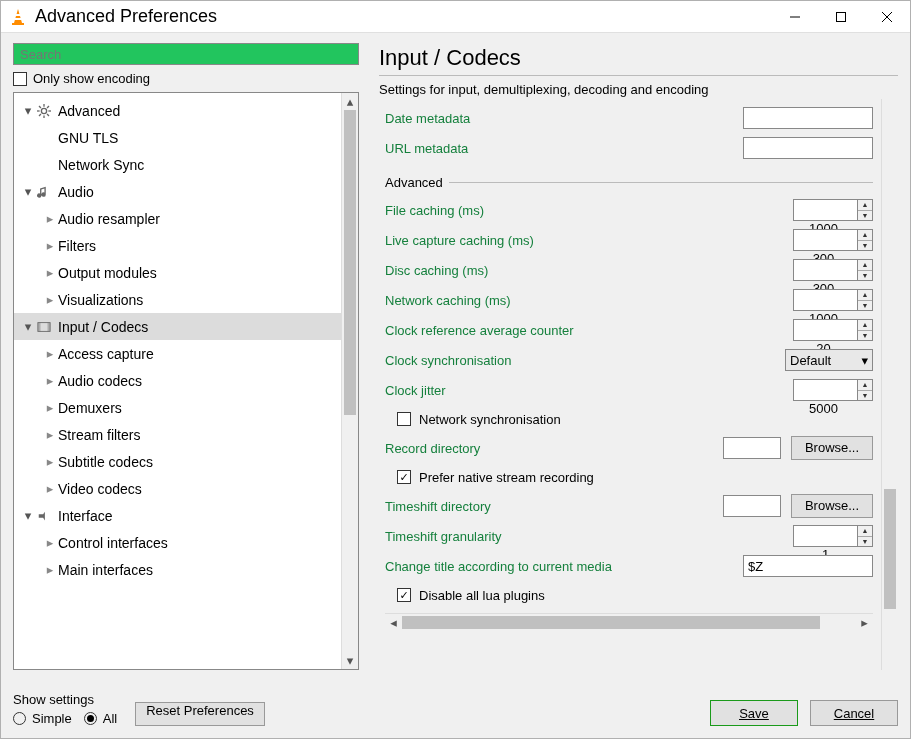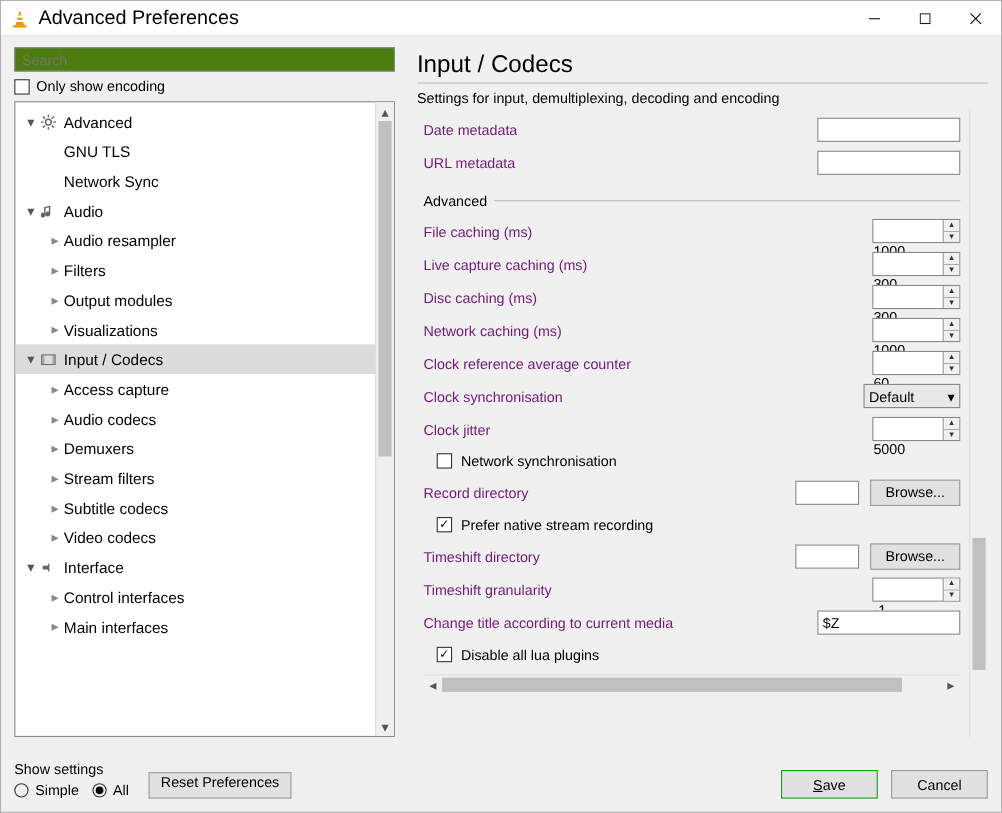--- a/index.html
+++ b/index.html
@@ -5,21 +5,21 @@
   * { box-sizing: border-box; font-family: "Segoe UI", Tahoma, sans-serif; font-size: 13px; }
   body { margin: 0; background: #fff; }
   .window { width: 911px; height: 739px; border: 1px solid #b0b0b0; background: #f0f0f0; display: flex; flex-direction: column; }
   .titlebar { height: 32px; display: flex; align-items: center; background: #fff; border-bottom: 1px solid #e0e0e0; }
   .titlebar .vlc-icon { width: 18px; height: 18px; margin: 0 8px 0 8px; }
   .titlebar .title { flex: 1; font-size: 18px; color: #000; }
   .winbtn { width: 46px; height: 32px; display: flex; align-items: center; justify-content: center; color: #000; }
   .body { flex: 1; display: flex; flex-direction: column; padding: 10px 12px 12px 12px; gap: 0; }
   .upper { flex: 1; display: flex; gap: 20px; min-height: 0; }
   .left-col { width: 346px; display: flex; flex-direction: column; gap: 6px; }
-  .search-input { width: 100%; height: 22px; border: 1px solid #888; padding: 4px 6px; background: #4d7c0f; }
+  .search-input { width: 100%; height: 22px; border: 1px solid #888; padding: 4px 6px; background: #22c55e; }
   .only-row { display: flex; align-items: center; gap: 6px; }
   .checkbox { width: 14px; height: 14px; border: 1px solid #333; background: #fff; display:inline-flex; align-items:center; justify-content:center; }
   .checkbox.checked::after { content: "✓"; font-size: 11px; line-height: 11px; color:#000; }
   .tree-wrap { flex: 1; border: 1px solid #888; background: #fff; position: relative; display:flex; }
   .tree { flex:1; overflow: hidden; padding: 4px 0; }
   .tree-row { height: 27px; display: flex; align-items: center; padding-right: 6px; }
   .tree-row.selected { background: #dcdcdc; }
   .tw-spacer { display:inline-block; }
   .twist { width: 16px; height: 16px; display:inline-flex; align-items:center; justify-content:center; color:#555; }
   .twist.blank { visibility:hidden; }
@@ -30,45 +30,45 @@
   .vscroll .arrow { position:absolute; left:0; right:0; height:17px; display:flex; align-items:center; justify-content:center; color:#555; }
   .right-col { flex:1; display:flex; flex-direction:column; min-width:0; }
   .page-header { font-size: 22px; color:#000; padding: 2px 0 4px 0; }
   .header-sep { height:1px; background:#bbb; margin-bottom:6px; }
   .page-desc { font-size:13px; color:#000; margin-bottom:2px; }
   .settings-area { flex:1; display:flex; min-height:0; }
   .settings-scroll { flex:1; overflow:hidden; padding: 4px 8px 0 6px; }
   .settings-vscroll { width:17px; background:#f0f0f0; border-left:1px solid #ddd; position:relative; }
   .settings-vscroll .thumb { position:absolute; left:2px; right:2px; background:#c0c0c0; }
   .field-row { display:flex; align-items:center; height:30px; gap:10px; }
-  .field-label { flex:1; color:#701a75; }
+  .field-label { flex:1; color:#15803d; }
   .text-input { width: 130px; height:22px; border:1px solid #888; background:#fff; padding:2px 4px; }
   .text-input.sm { width: 58px; }
   .spinner { width: 80px; height:22px; border:1px solid #888; background:#fff; display:flex; align-items:center; }
-  .spinner-val { flex:1; text-align:left; padding-right:4px;margin-top:36px; }
+  .spinner-val { flex:1; text-align:center; padding-right:4px;margin-top:36px; }
   .spinner-btns { width:15px; height:100%; border-left:1px solid #888; display:flex; flex-direction:column; }
   .spinner-btns div { flex:1; display:flex; align-items:center; justify-content:center; font-size:7px; color:#333; border-bottom:1px solid #aaa; background:#f0f0f0; }
   .spinner-btns div:last-child { border-bottom:none; }
   .select { width:88px; height:22px; border:1px solid #888; background:#e8e8e8; display:flex; align-items:center; padding:0 4px; justify-content:space-between; }
   .browse-btn { width:82px; height:24px; background:#e1e1e1; border:1px solid #999; text-align:center; line-height:22px; }
   .group-hdr { height:26px; display:flex; align-items:center; color:#000; margin-top:6px; }
   .group-hdr .line { flex:1; height:1px; background:#bbb; margin-left:6px; }
   .check-row { display:flex; align-items:center; height:28px; gap:8px; padding-left:0; }
   .hscroll-row { height:17px; background:#f0f0f0; border-top:1px solid #ddd; display:flex; align-items:center; margin-top:4px; }
   .hscroll-row .arrow { width:17px; height:17px; display:flex; align-items:center; justify-content:center; color:#555; }
   .hscroll-row .track { flex:1; height:13px; background:#f0f0f0; position:relative; }
   .hscroll-row .thumb { position:absolute; top:0; bottom:0; left:0; width:92%; background:#c0c0c0; }
   .footer { height:56px; border-top:0; display:flex; align-items:flex-end; padding-top:6px; }
   .show-settings { display:flex; flex-direction:column; gap:4px; }
   .show-settings .lbl { font-size:13px; }
   .radio-row { display:flex; align-items:center; gap:12px; }
   .radio { width:13px; height:13px; border:1px solid #333; border-radius:50%; display:inline-flex; align-items:center; justify-content:center; }
   .radio.checked::after { content:""; width:7px; height:7px; background:#000; border-radius:50%; }
   .reset-btn { height:24px; padding:0 10px; background:#e1e1e1; border:1px solid #999; margin-left:18px; align-self:flex-end; }
-  .btn { width:88px; height:26px; background:#e1e1e1; border:1px solid #999; display:flex; align-items:center; justify-content:center; }
+  .btn { width:88px; height:26px; background:#e1e1e1; border:1px solid #999; display:flex; align-items:center; justify-content:center;text-decoration:underline; }
   .btn.save { border:1px solid #1a9a1a; }
   .spacer-flex { flex:1; }
   .underline-char { text-decoration: underline; }
 </style>
 </head>
 <body>
 
 <div class="window">
 
   <div class="titlebar">
@@ -299,21 +299,21 @@
                   <span class="spinner-val">1000</span>
                   <div class="spinner-btns">
                     <div>▲</div>
                     <div>▼</div>
                   </div>
                 </div>
             </div>
             <div class="field-row">
               <span class="field-label">Clock reference average counter</span>
               <div class="spinner">
-                  <span class="spinner-val">60</span>
+                  <span class="spinner-val">20</span>
                   <div class="spinner-btns">
                     <div>▲</div>
                     <div>▼</div>
                   </div>
                 </div>
             </div>
             <div class="field-row">
               <span class="field-label">Clock synchronisation</span>
               <div class="select">
                   <span>Default</span>

